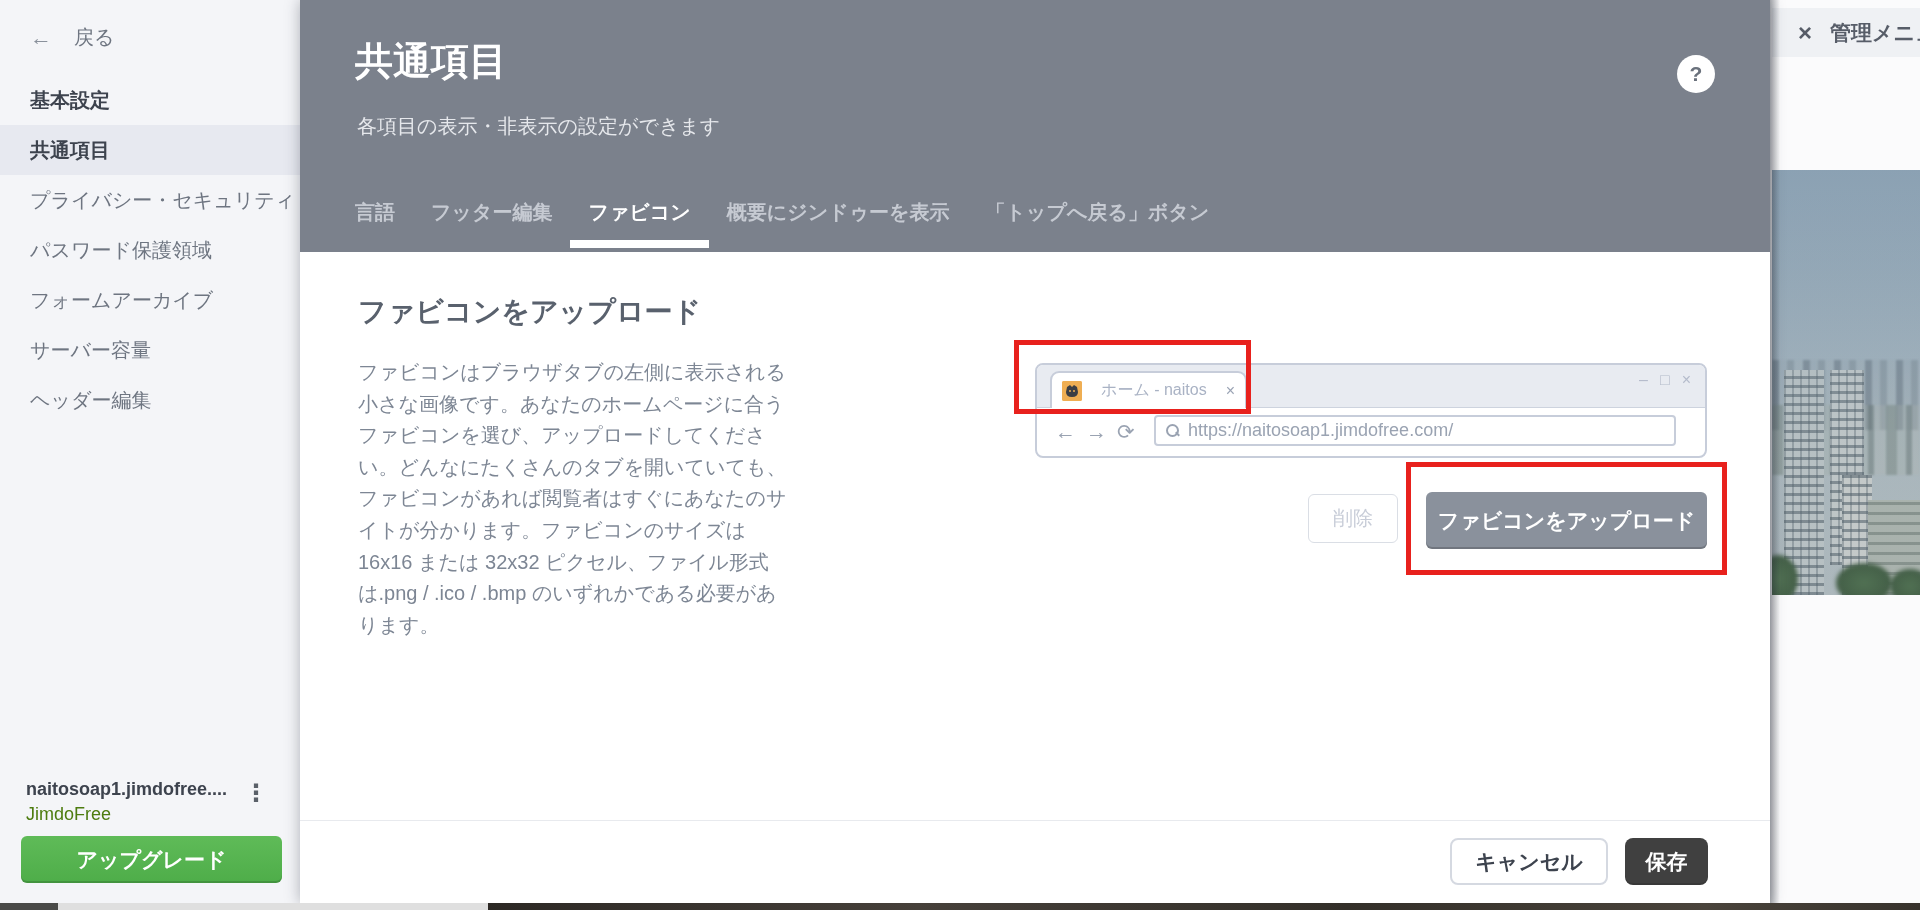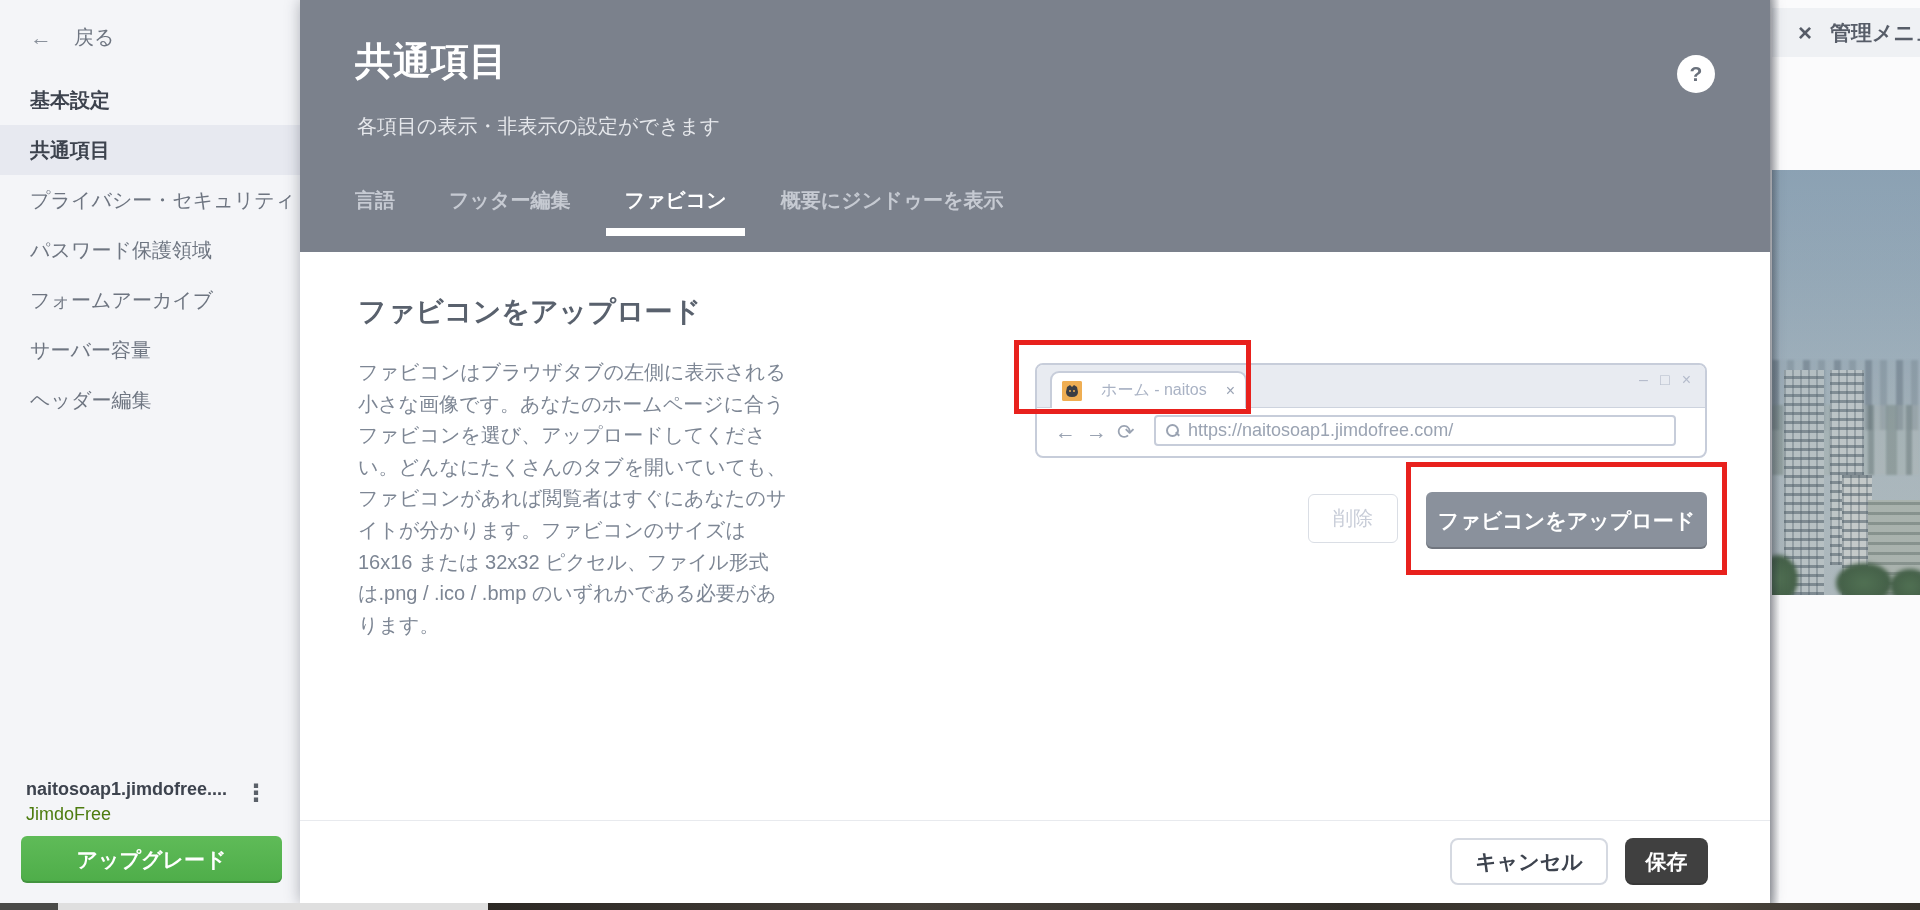--- a/index.html
+++ b/index.html
@@ -24,21 +24,21 @@
                  box-shadow:inset 0 -2px 0 rgba(0,0,0,.15); font-family:inherit; }
 
   
   .main { position:absolute; left:300px; top:0; width:1470px; height:903px; background:#fff; z-index:2;
           box-shadow:0 0 14px rgba(40,45,60,.35); }
   .main-header { position:relative; height:252px; background:#7b818c; }
   .page-title { position:absolute; left:55px; top:36px; color:#fff; font-size:38px; font-weight:bold; }
   .page-subtitle { position:absolute; left:57px; top:113px; color:#e6e8ec; font-size:20px; }
   .help-btn { position:absolute; left:1377px; top:55px; width:38px; height:38px; border-radius:50%; background:#fff;
               color:#6a717c; font-weight:bold; font-size:21px; display:flex; align-items:center; justify-content:center; cursor:pointer; }
-  .tabs { position:absolute; left:37px; bottom:16px; display:flex;gap:18px; }
+  .tabs { position:absolute; left:37px; bottom:4px; display:flex; }
   .tab { position:relative; padding:0 18px 22px 18px; font-size:20px; font-weight:bold; color:#c6cad2; cursor:pointer; white-space:nowrap; }
   .tab.active { color:#fff; }
   .tab.active::after { content:""; position:absolute; left:0; right:0; bottom:0; height:8px; background:#fff; }
 
   .section-heading { position:absolute; left:58px; top:293px; font-size:28px; font-weight:bold; color:#59616d; }
   .section-desc { position:absolute; left:58px; top:357px; width:436px; font-size:20px; color:#7d8694; line-height:1.58; white-space:pre-line; }
 
   
   .bwindow { position:absolute; left:735px; top:363px; width:672px; height:95px; background:#fff;
              border:2px solid #c7cdda; border-radius:8px; }
@@ -165,20 +165,21 @@
   <div class="main">
     <div class="main-header">
       <div class="page-title">共通項目</div>
       <div class="page-subtitle">各項目の表示・非表示の設定ができます</div>
       <div class="help-btn">?</div>
       <div class="tabs">
         <div class="tab">言語</div>
         <div class="tab">フッター編集</div>
         <div class="tab active">ファビコン</div>
         <div class="tab">概要にジンドゥーを表示</div>
+        <div class="tab">「トップへ戻る」ボタン</div>
       </div>
     </div>
 
     <div class="section-heading">ファビコンをアップロード</div>
     <div class="section-desc">ファビコンはブラウザタブの左側に表示される
 小さな画像です。あなたのホームページに合う
 ファビコンを選び、アップロードしてくださ
 い。どんなにたくさんのタブを開いていても、
 ファビコンがあれば閲覧者はすぐにあなたのサ
 イトが分かります。ファビコンのサイズは

